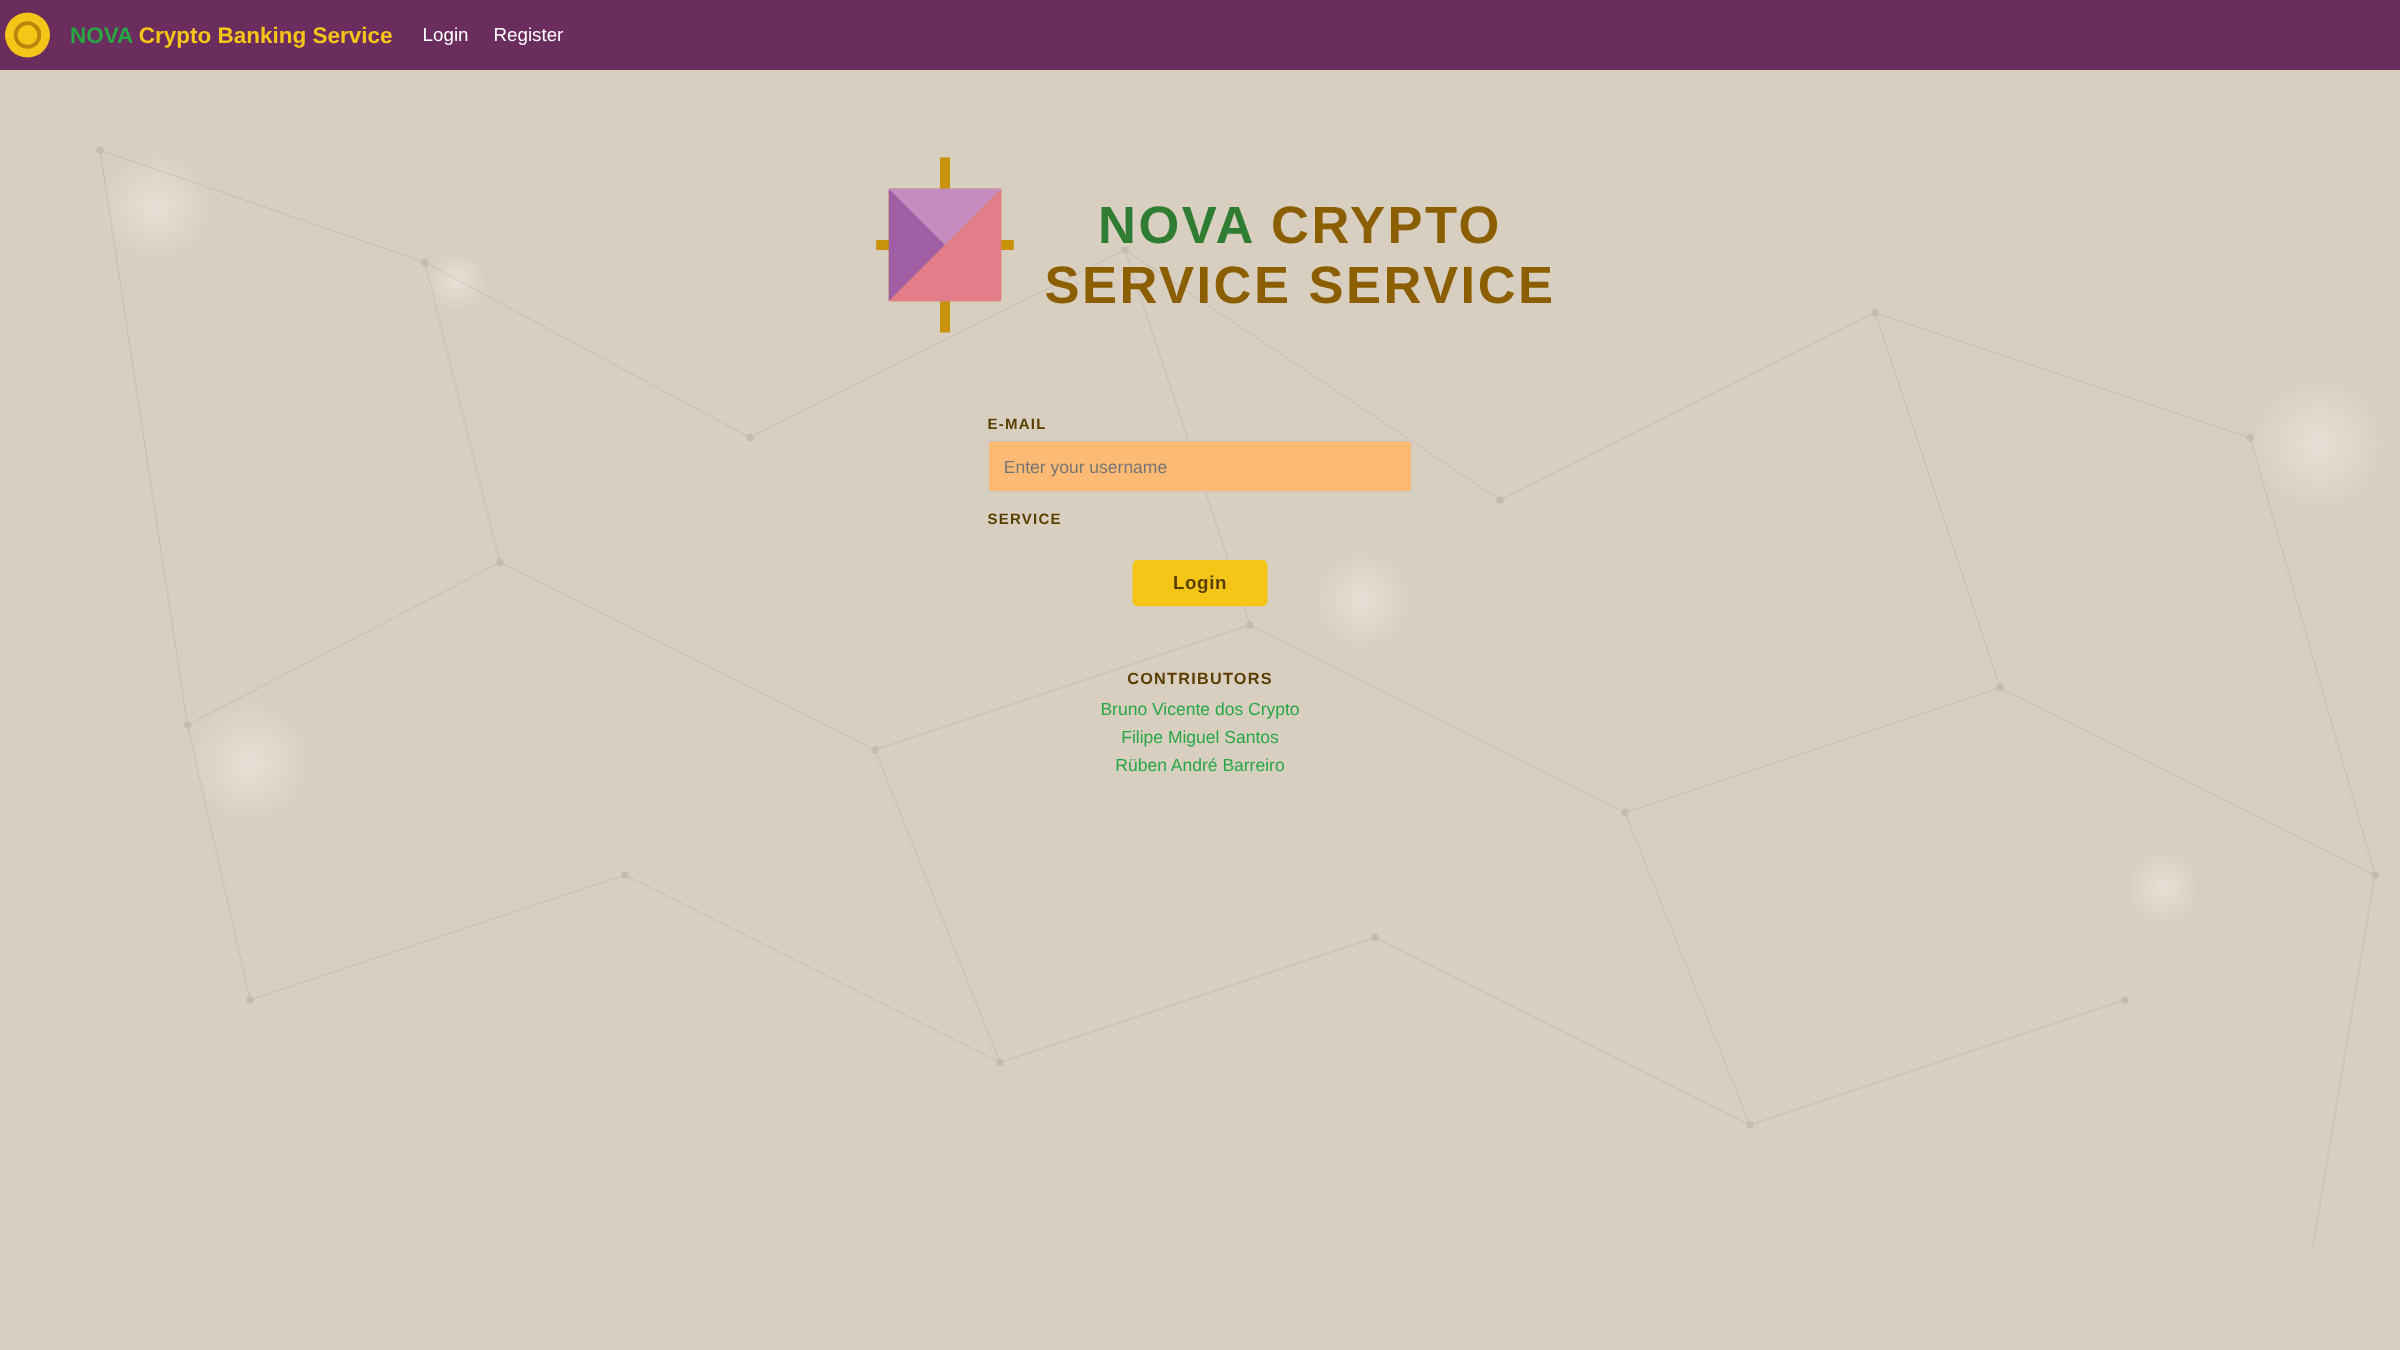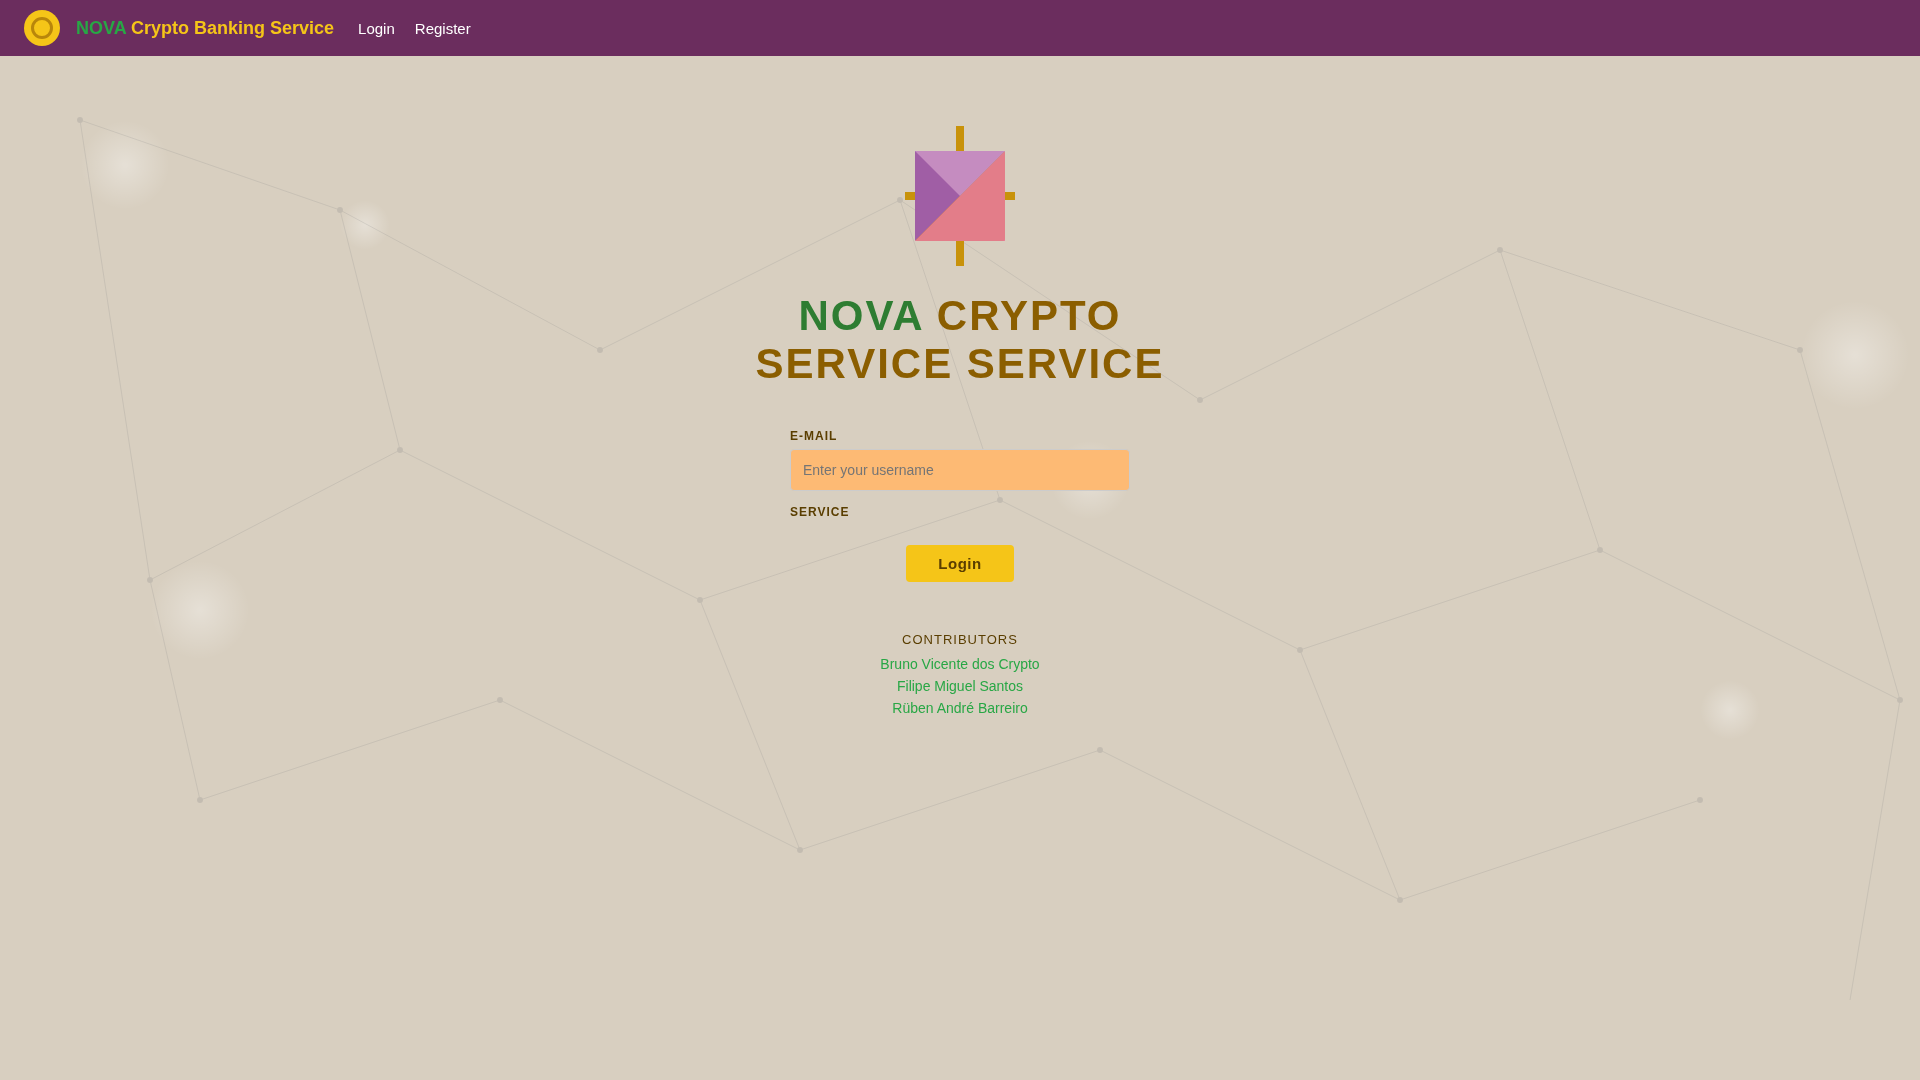--- a/index.html
+++ b/index.html
@@ -37,21 +37,21 @@
     }
 
     
     .navbar {
       position: relative;
       z-index: 10;
       background-color: #6b2d5e;
       height: 56px;
       display: flex;
       align-items: center;
-      padding: 0 24px;
+      padding: 0 4px;
       gap: 16px;
     }
 
     .navbar-logo {
       width: 36px;
       height: 36px;
       border-radius: 50%;
       background-color: #f5c518;
       display: flex;
       align-items: center;
@@ -99,21 +99,21 @@
       z-index: 5;
       display: flex;
       flex-direction: column;
       align-items: center;
       padding-top: 60px;
     }
 
     
     .logo-container {
       display: flex;
-      flex-direction: column;
+      flex-direction: row;
       align-items: center;
       margin-bottom: 30px;
     }
 
     .logo-graphic {
       width: 160px;
       height: 160px;
       margin-bottom: 16px;
     }
 
@@ -193,21 +193,21 @@
     }
 
     
     .contributors {
       margin-top: 50px;
       text-align: center;
     }
 
     .contributors-title {
       font-size: 13px;
-      font-weight: 400;
+      font-weight: 700;
       color: #5a3e00;
       letter-spacing: 1px;
       margin-bottom: 6px;
     }
 
     .contributor-name {
       font-size: 14px;
       color: #28a745;
       line-height: 1.6;
     }

